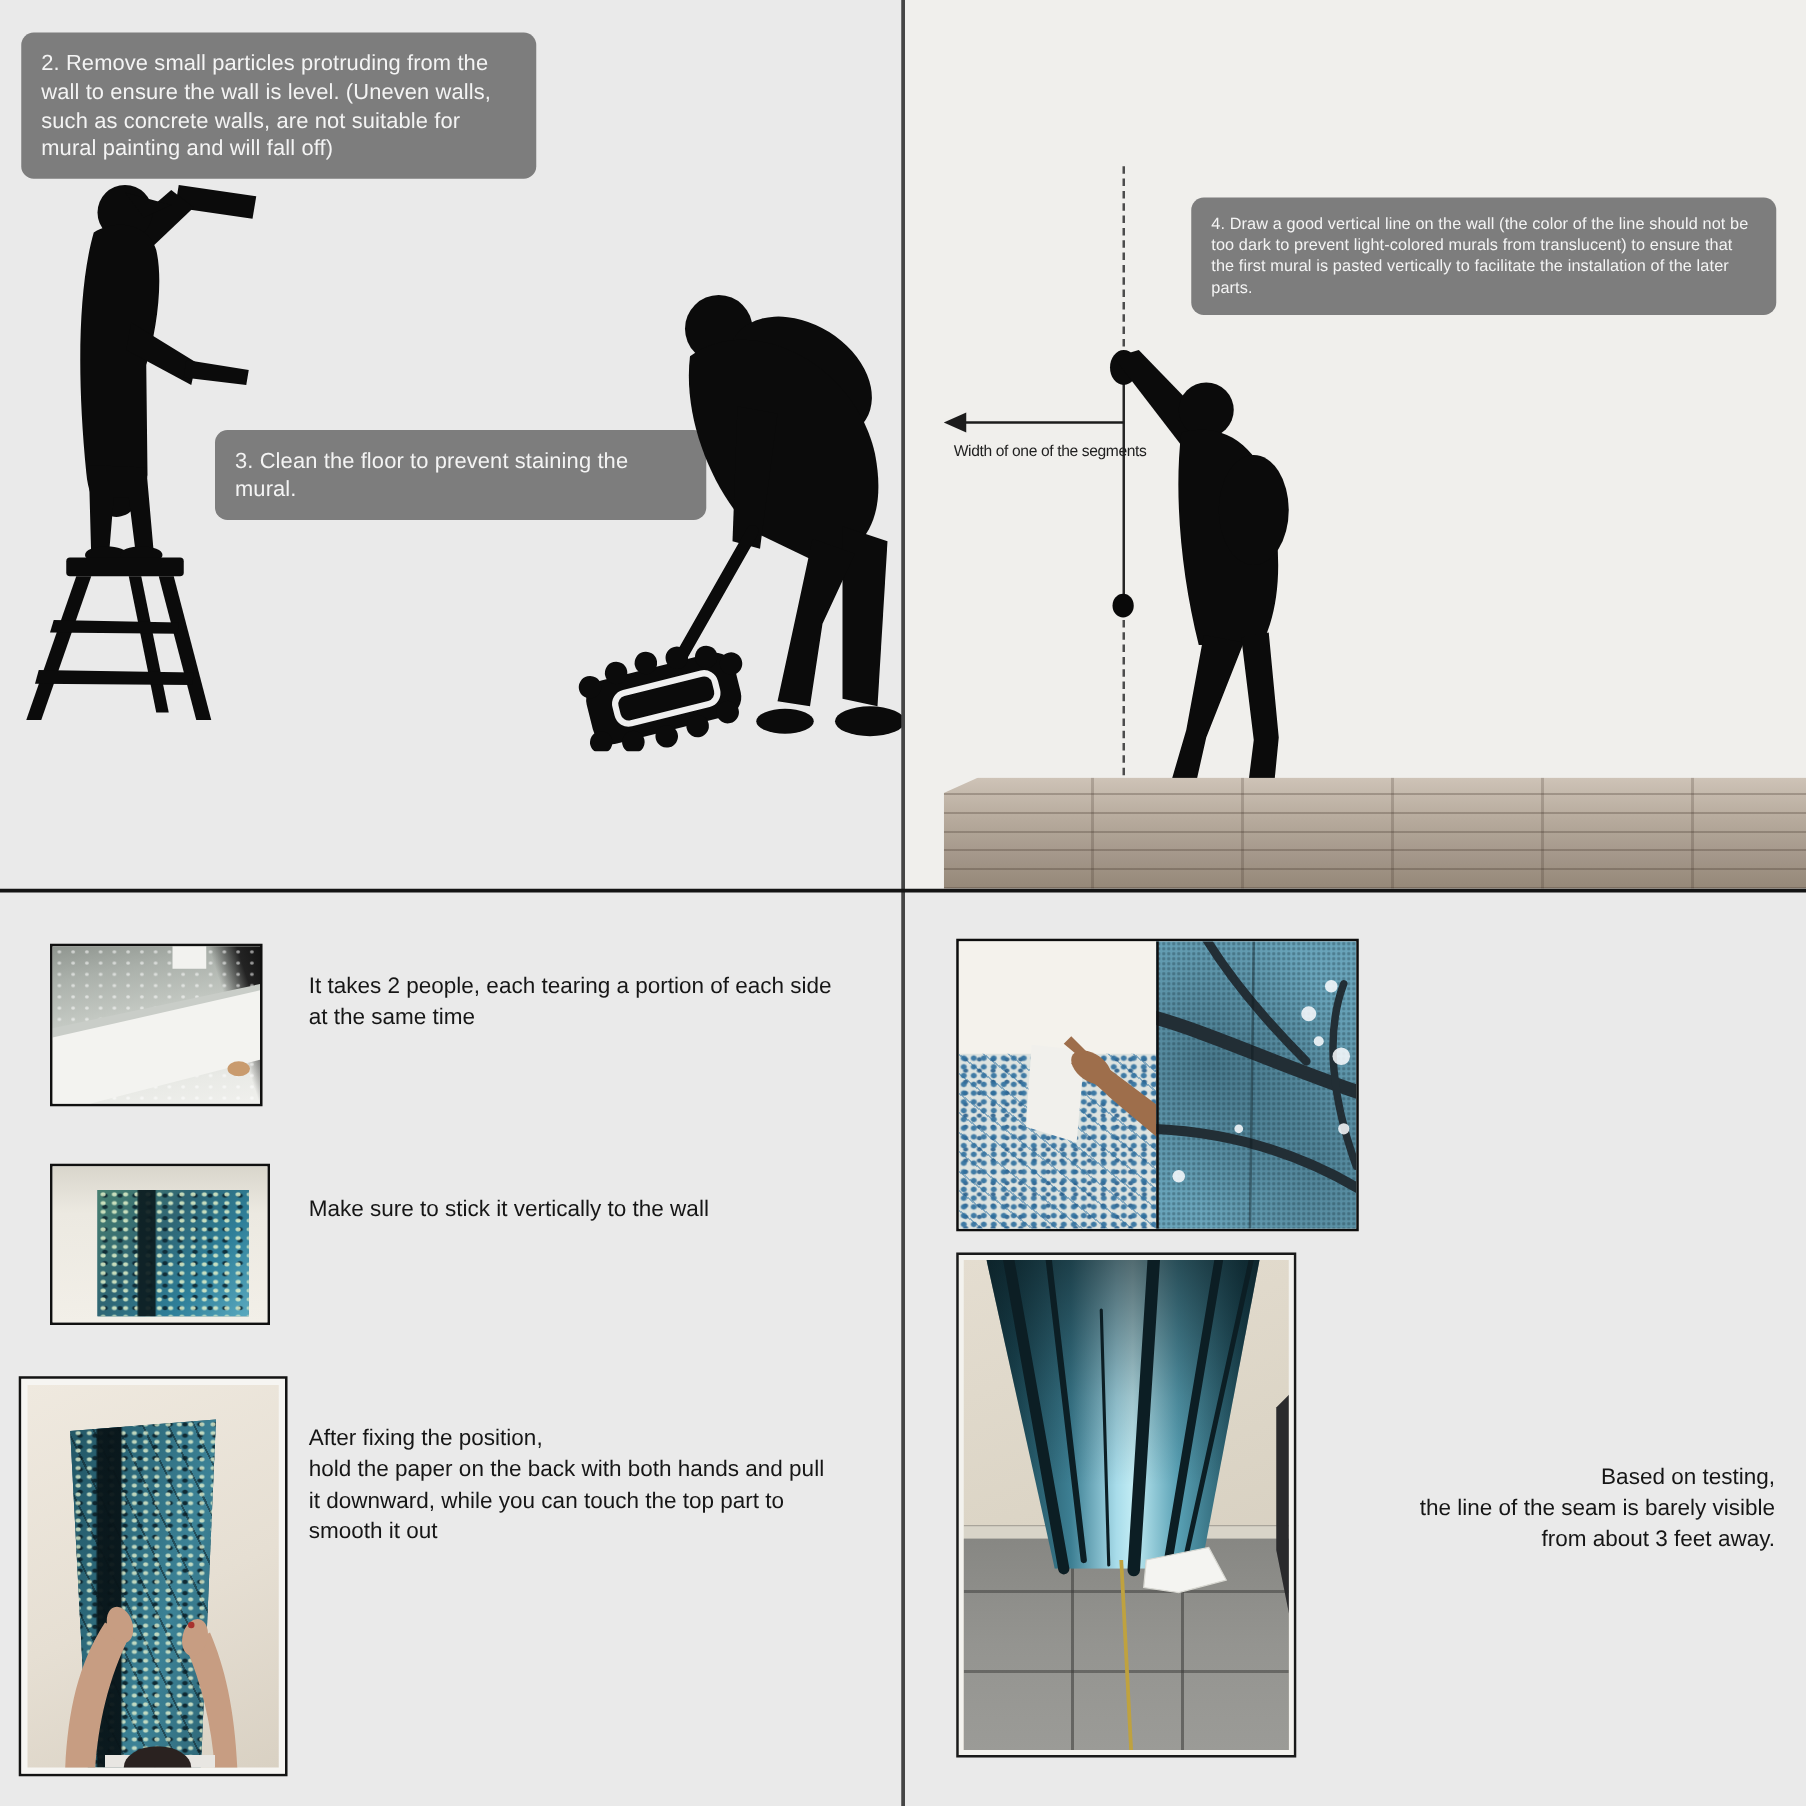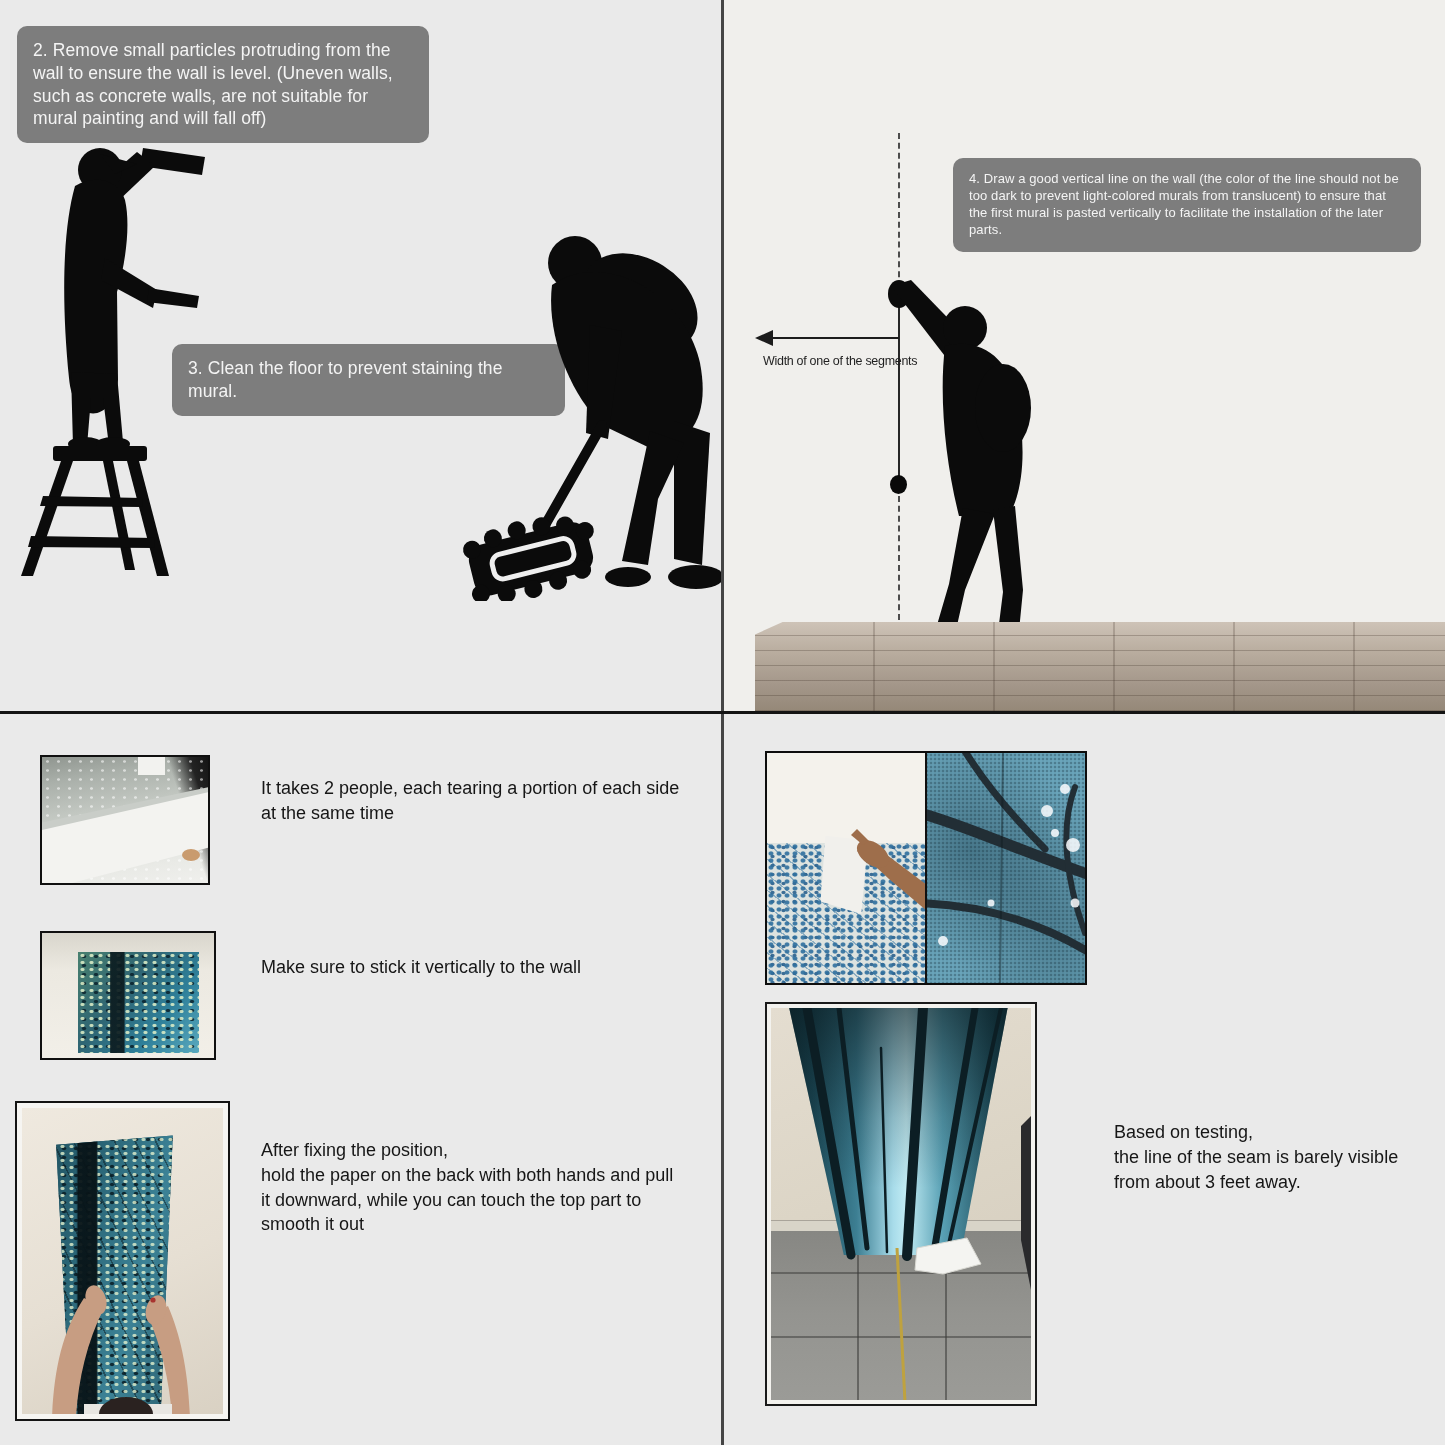--- a/index.html
+++ b/index.html
@@ -15,21 +15,21 @@
   
   .divider-v{left:721px;top:0;width:3px;height:1445px;background:#454545;}
   .divider-h{left:0;top:711px;width:1445px;height:3px;background:#141414;}
   
   .gbox{
     background:#7d7d7d;border-radius:10px;color:#f4f4f4;
     padding:13px 16px;line-height:1.3;box-sizing:border-box;
     font-size:17.5px;letter-spacing:.1px;
   }
   
-  .btext{font-size:18px;line-height:1.38;white-space:pre-line;color:#161616;margin-left:14px;}
+  .btext{font-size:18px;line-height:1.38;white-space:pre-line;color:#161616;}
   
   .pline-dash{left:898px;width:0;border-left:2px dashed #4c4c4c;}
   .pline-solid{left:898px;width:2px;background:#262626;}
   .pbob{left:890px;top:475px;width:17px;height:19px;border-radius:50%;background:#090909;}
   
   .photo{border:2px solid #101010;box-sizing:border-box;background:#dcdcd8;overflow:hidden;}
   
   .p1-base{position:absolute;inset:0;
     background:
       radial-gradient(rgba(255,255,255,.55) 1px, transparent 2px),
@@ -294,20 +294,20 @@
             <line x1="230" y1="0" x2="178" y2="236" stroke-width="4"></line>
             <line x1="110" y1="40" x2="116" y2="244" stroke-width="2.5"></line>
           </g>
           <polygon points="146,240 196,230 210,256 172,266 144,262" fill="#f4f4f1" stroke="#d8d8d2" stroke-width="1"></polygon>
           <line x1="126" y1="240" x2="134" y2="394" stroke="#bfa23f" stroke-width="3"></line>
           <polygon points="250,118 262,106 262,292 250,232" fill="#2a2a2c"></polygon>
         </svg>
       </div>
     </div>
   </div>
-  <div class="abs btext" style="left:1100px;top:1120px;width:320px;">Based on testing,
+  <div class="abs btext" style="left:1100px;top:1169px;width:320px;text-align:right;">Based on testing,
 the line of the seam is barely visible
 from about 3 feet away.</div>
 
   <div class="abs divider-v"></div>
   <div class="abs divider-h"></div>
 
 </div>
 
 </body></html>

